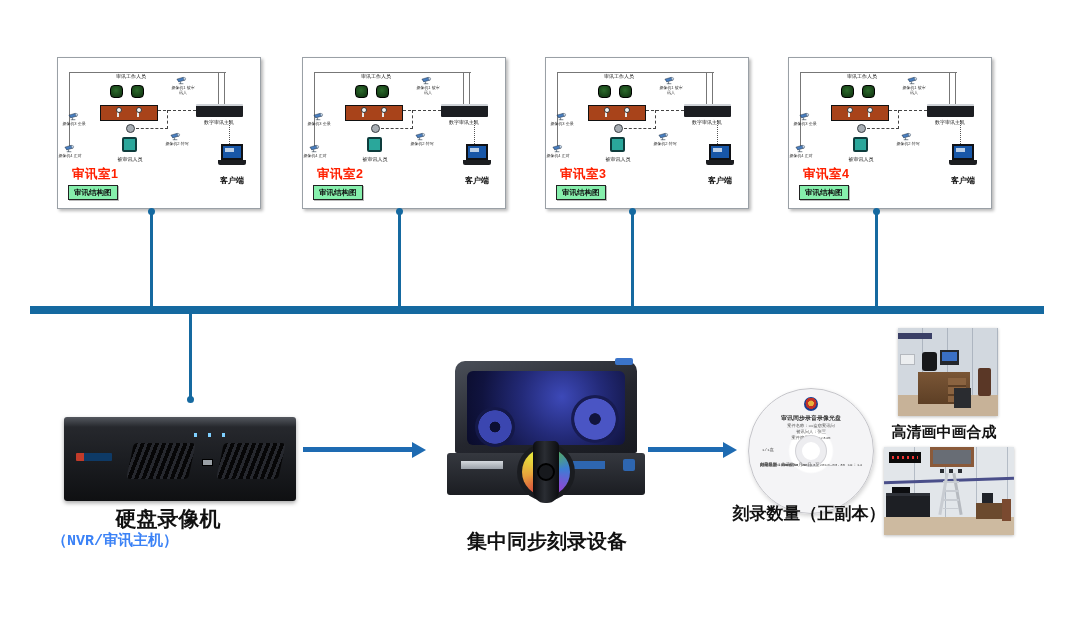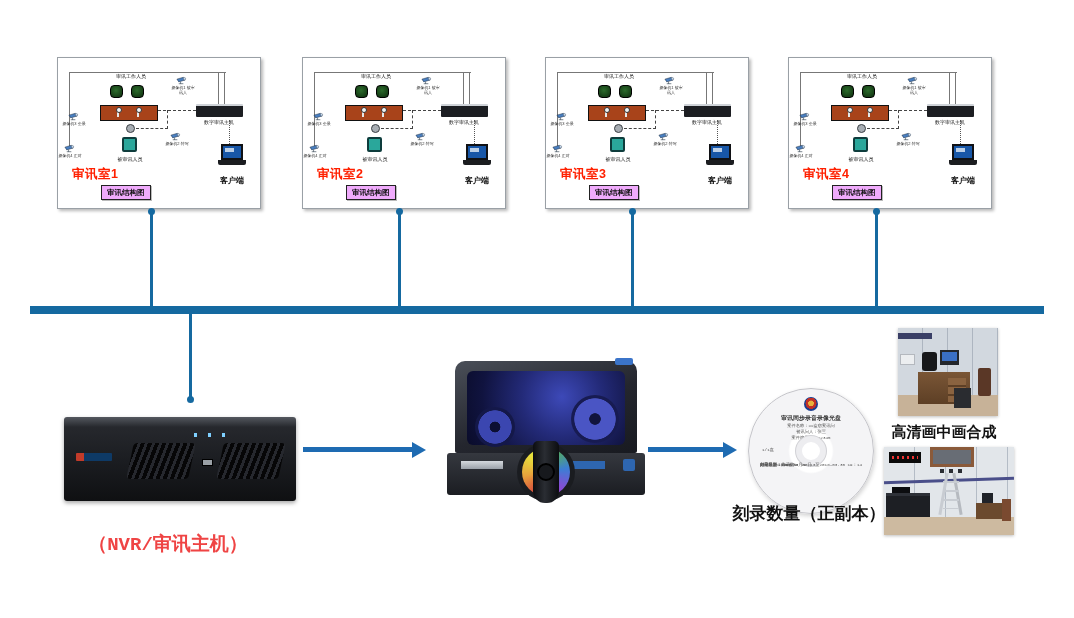--- a/index.html
+++ b/index.html
@@ -45,22 +45,22 @@
   .r-dotline{left:171px;top:62px;height:24px;border-left:1px dotted #555;}
   .r-laptop-screen{left:163px;top:86px;width:22px;height:16px;background:#1857a8;
                    border:2px solid #101114;}
   .r-laptop-screen::after{content:'';position:absolute;left:2px;top:2px;width:9px;height:4px;
                    background:#d8e4f2;opacity:.85;}
   .r-laptop-base{left:160px;top:102px;width:28px;height:5px;background:#1b1d20;
                  border-radius:0 0 2px 2px;}
   .r-client{left:156px;top:117px;width:36px;text-align:center;font-size:8px;font-weight:bold;color:#111;}
   .r-title{left:14px;top:108px;font-size:12.5px;font-weight:bold;color:#ff2000;
            letter-spacing:0.5px;}
-  .r-tag{left:10px;top:127px;border:1px solid #222;background:#f0abfc;padding:1.5px 5px;
-         font-size:7.5px;font-weight:bold;color:#111;box-shadow:1px 1px 0 #bbb;margin-left:33px;}
+  .r-tag{left:10px;top:127px;border:1px solid #222;background:#86efac;padding:1.5px 5px;
+         font-size:7.5px;font-weight:bold;color:#111;box-shadow:1px 1px 0 #bbb;}
 
   
   .bus{left:30px;top:306px;width:1014px;height:8px;background:#1569a0;}
   .vline{position:absolute;top:213px;height:93px;width:3px;background:#1569a0;}
   .vline::before{content:'';position:absolute;top:-5px;left:-2px;width:7px;height:7px;
                  border-radius:50%;background:#1569a0;}
   .v1{left:150px}.v2{left:398px}.v3{left:631px}.v4{left:875px}
   .nvr-drop{left:189px;top:314px;height:84px;width:3px;background:#1569a0;}
   .nvr-drop::after{content:'';position:absolute;bottom:-5px;left:-2px;width:7px;height:7px;
                  border-radius:50%;background:#1569a0;}
@@ -79,21 +79,21 @@
        background:repeating-linear-gradient(100deg,#060607 0 4px,#26282e 4px 7px);
        transform:skewX(-12deg);}
   .nvr-vent.a{left:66px}.nvr-vent.b{left:156px}
   .nvr-logo{position:absolute;left:12px;top:36px;width:36px;height:8px;
        background:linear-gradient(90deg,#c23b2a 0 22%,#0e3a66 22% 100%);border-radius:1px;}
   .nvr-usb{position:absolute;left:138px;top:42px;width:9px;height:5px;background:#9aa0a6;
        border:1px solid #000;}
   .nvr-leds{position:absolute;left:130px;top:16px;width:40px;height:4px;
        background:repeating-linear-gradient(90deg,#7fd0ff 0 3px,transparent 3px 14px);}
   .nvr-title{left:52px;top:505px;width:232px;text-align:center;font-size:21px;font-weight:bold;color:#111;}
-  .nvr-subtitle{left:52px;top:531px;width:232px;text-align:center;font-size:19px;font-weight:bold;color:#ef4444;}
+  .nvr-subtitle{left:52px;top:531px;width:232px;text-align:left;font-size:15px;font-weight:bold;color:#3b82f6;}
 
   
   .burner{left:447px;top:357px;width:198px;height:138px;}
   .burner *{position:absolute;box-sizing:border-box;}
   .b-cover{left:8px;top:4px;width:182px;height:92px;border-radius:10px 10px 2px 2px;
        background:linear-gradient(160deg,#4a4f58 0%,#24262e 55%,#181a20 100%);}
   .b-btn{right:12px;top:1px;width:18px;height:7px;background:#3b74c9;border-radius:2px;}
   .b-window{left:12px;top:10px;right:12px;bottom:8px;border-radius:6px;
        background:radial-gradient(circle at 60% 35%,#3d49b8 0%,#232a78 38%,#10133f 75%,#0a0c2a 100%);}
   .b-disc1{left:8px;top:36px;width:40px;height:40px;border-radius:50%;
@@ -392,20 +392,21 @@
   <div class="abs bus"></div>
   <div class="abs nvr-drop"></div>
 
   <div class="abs nvr">
     <div class="nvr-vent a"></div>
     <div class="nvr-vent b"></div>
     <div class="nvr-logo"></div>
     <div class="nvr-leds"></div>
     <div class="nvr-usb"></div>
   </div>
+  <div class="abs nvr-title">硬盘录像机</div>
   <div class="abs nvr-subtitle">（NVR/审讯主机）</div>
 
   <div class="arrow arrow1"></div>
   <div class="arrow arrow2"></div>
 
   <div class="abs burner">
     <div class="b-cover">
       <div class="b-window">
         <div class="b-disc1"></div>
         <div class="b-disc2"></div>
@@ -415,20 +416,21 @@
     <div class="b-base">
       <div class="b-strip-silver"></div>
       <div class="b-strip-blue"></div>
       <div class="b-logo"></div>
     </div>
     <div class="b-holder-ring"></div>
     <div class="b-cd"></div>
     <div class="b-clamp"></div>
     <div class="b-hub"></div>
   </div>
+  <div class="abs burner-label">集中同步刻录设备</div>
 
   <div class="abs cd">
     <div class="cd-emblem"></div>
     <div class="cd-title">审讯同步录音录像光盘</div>
     <div class="cd-line cd-l1">案件名称：XX盗窃案讯问</div>
     <div class="cd-line cd-l2">被讯问人：张三</div>
     <div class="cd-line cd-l3">案件编号：BA12345</div>
     <div class="cd-side">1/1盘</div>
     <div class="cd-hole"></div>
     <div class="cd-bottom">

